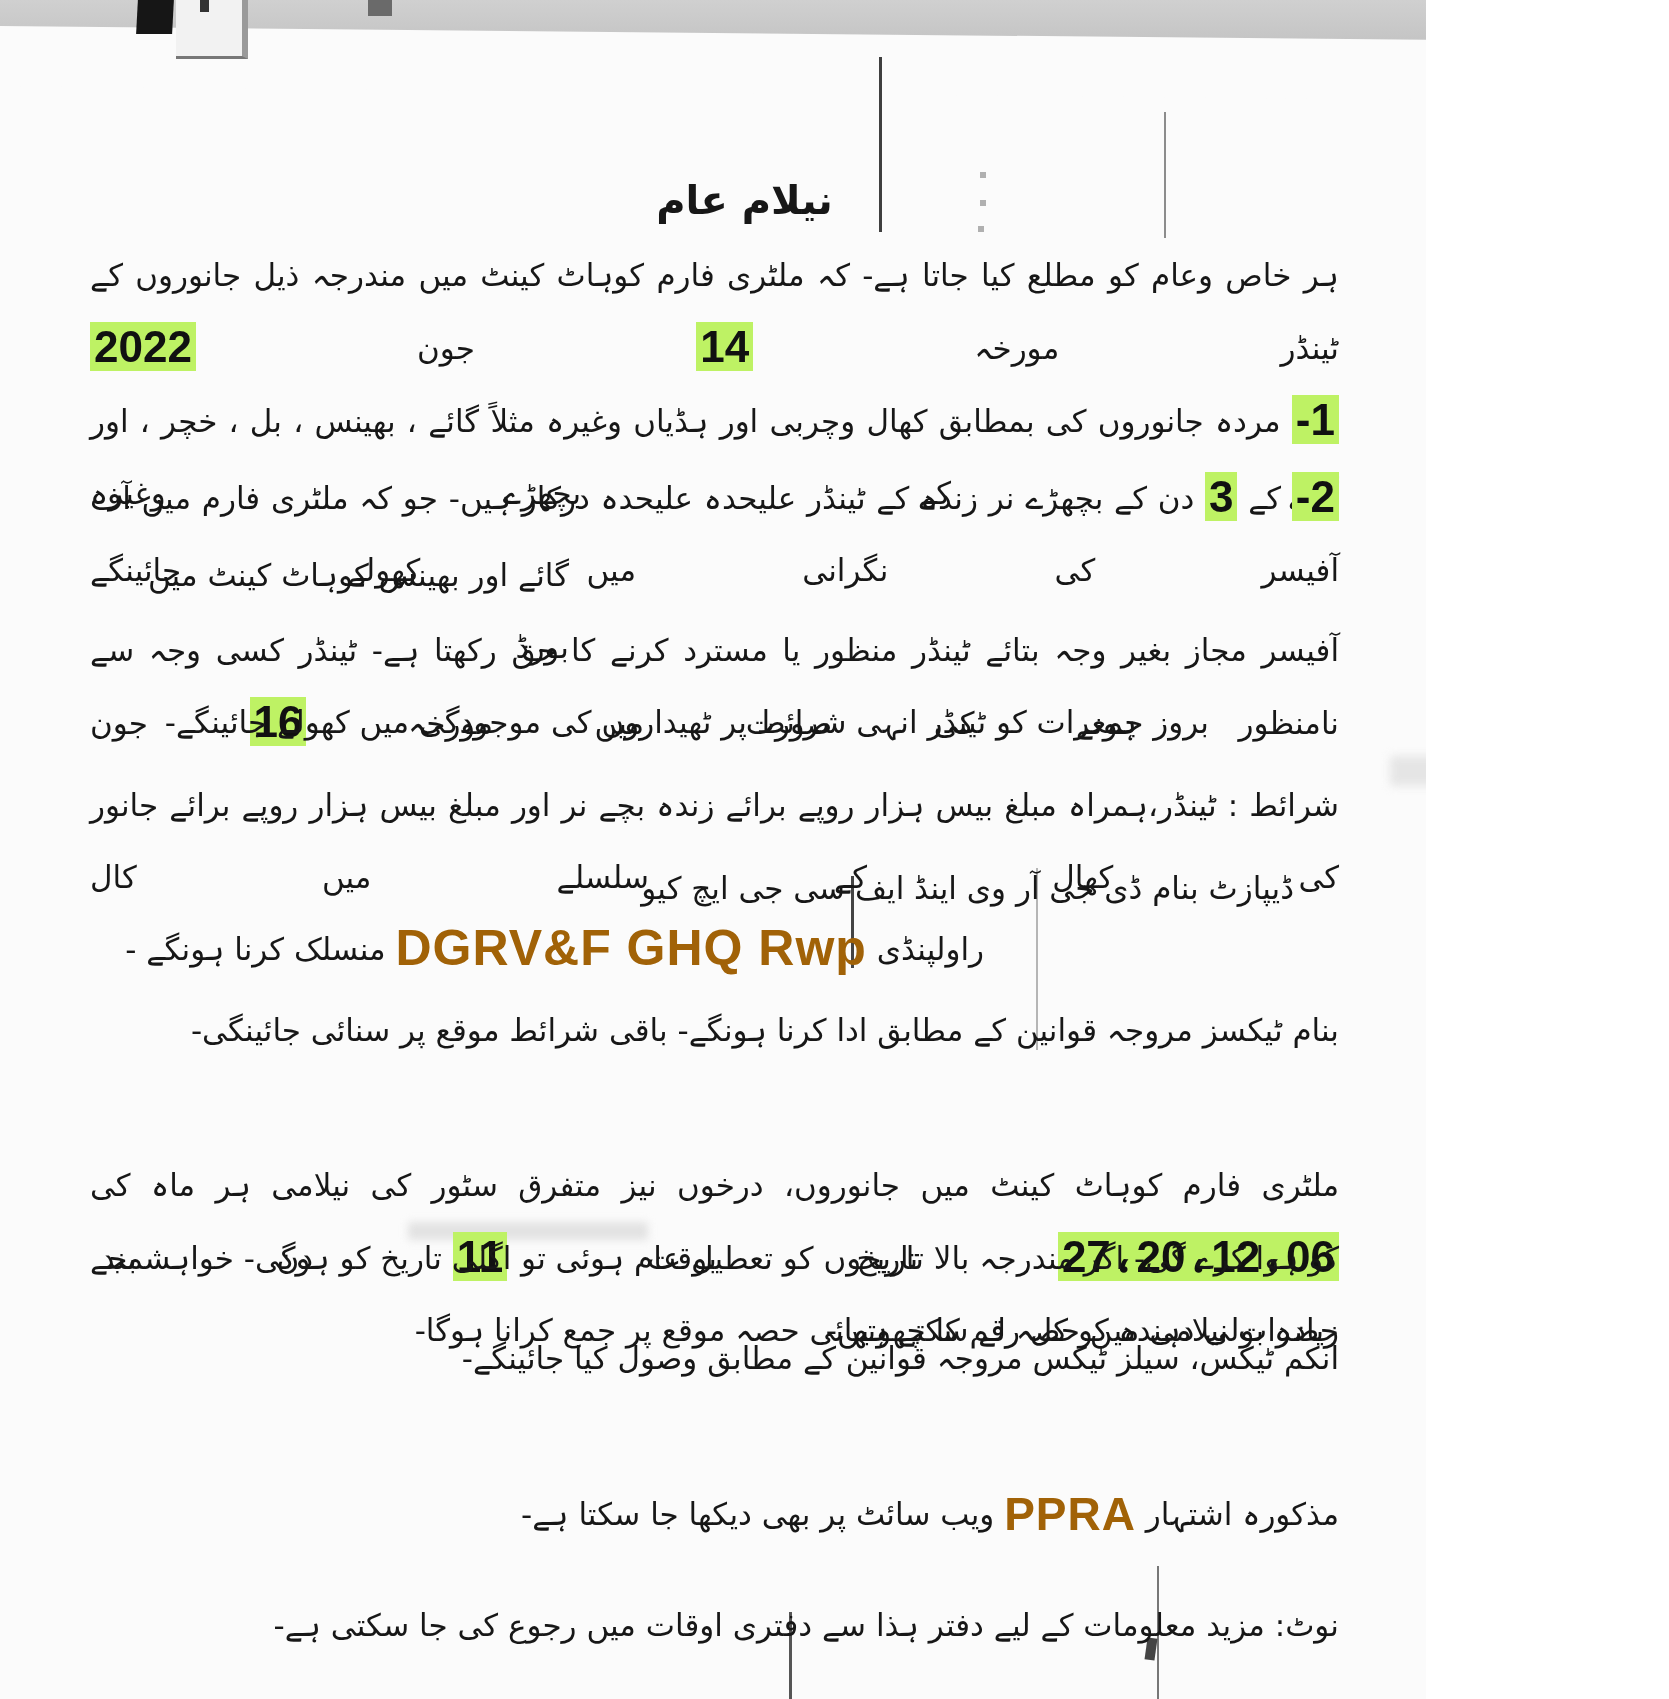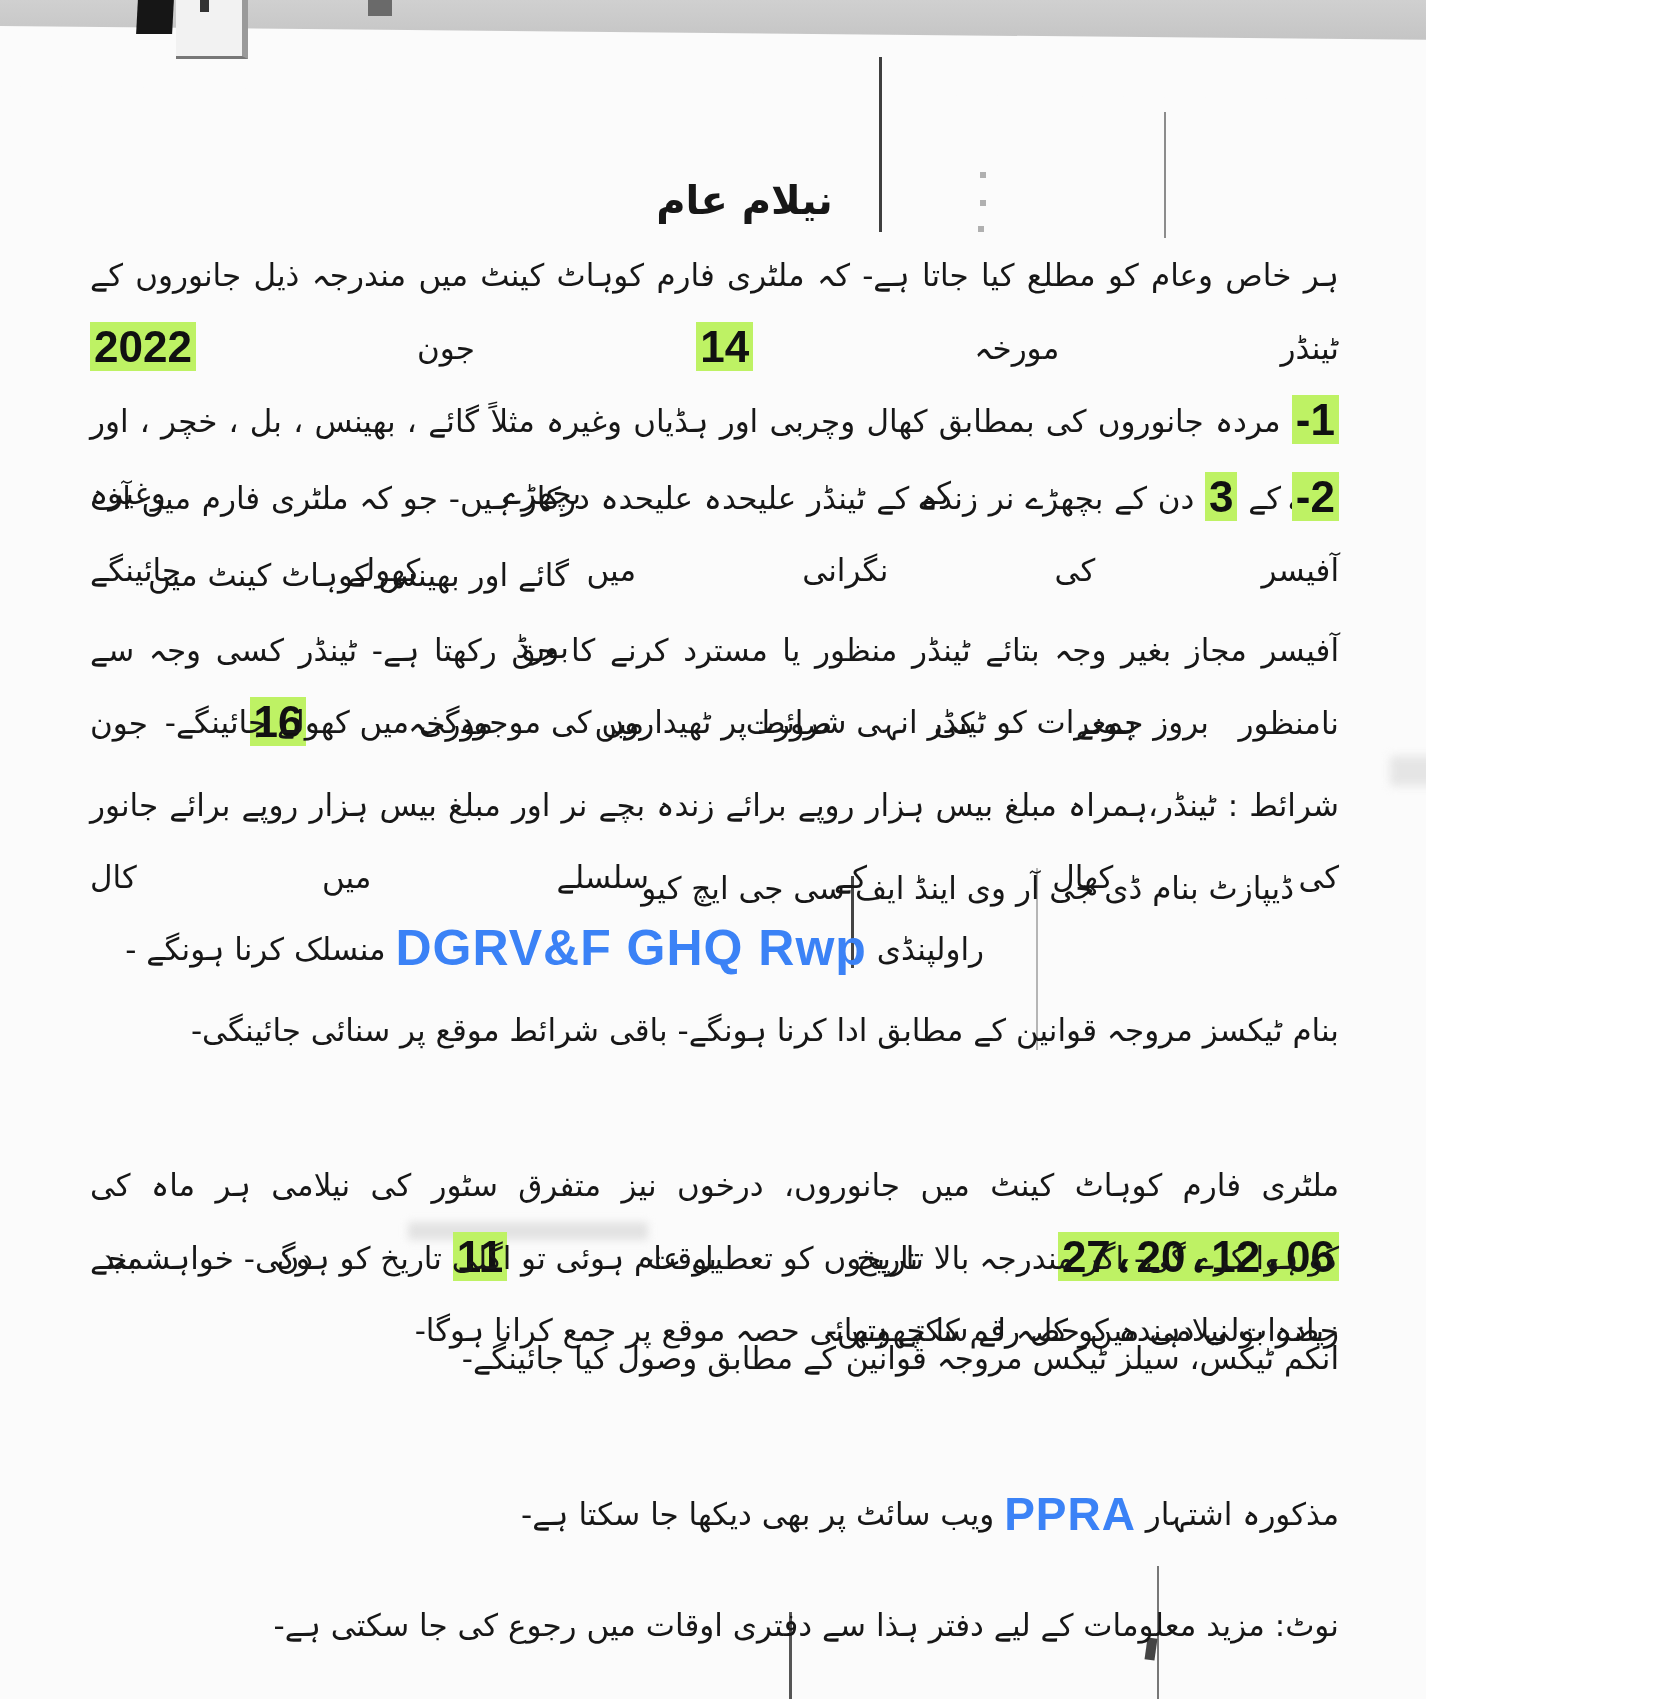--- a/index.html
+++ b/index.html
@@ -25,21 +25,21 @@
   .j{text-align:justify;text-align-last:justify;}
   .title{font-size:40px;line-height:84px;text-align:center;font-weight:bold;
     padding-left:60px;}
   .num{
     font-family:"Liberation Sans",sans-serif;font-weight:bold;
     font-size:44px;color:#111;background:#bef264;padding:0 4px;
     vertical-align:-3px;
   }
   .lat{
     font-family:"Liberation Sans",sans-serif;font-weight:bold;
-    font-size:50px;color:#3b82f6;letter-spacing:1px;vertical-align:-5px;
+    font-size:50px;color:#a16207;letter-spacing:1px;vertical-align:-5px;
   }
   .lat.sm{font-size:46px;}
   .ind-item2b{padding-right:770px;}
   .ind-officer2{padding-right:130px;}
   .ind-terms2{padding-right:45px;}
   .ind-terms3{padding-right:355px;line-height:80px;}
 </style>
 </head>
 <body>
 

